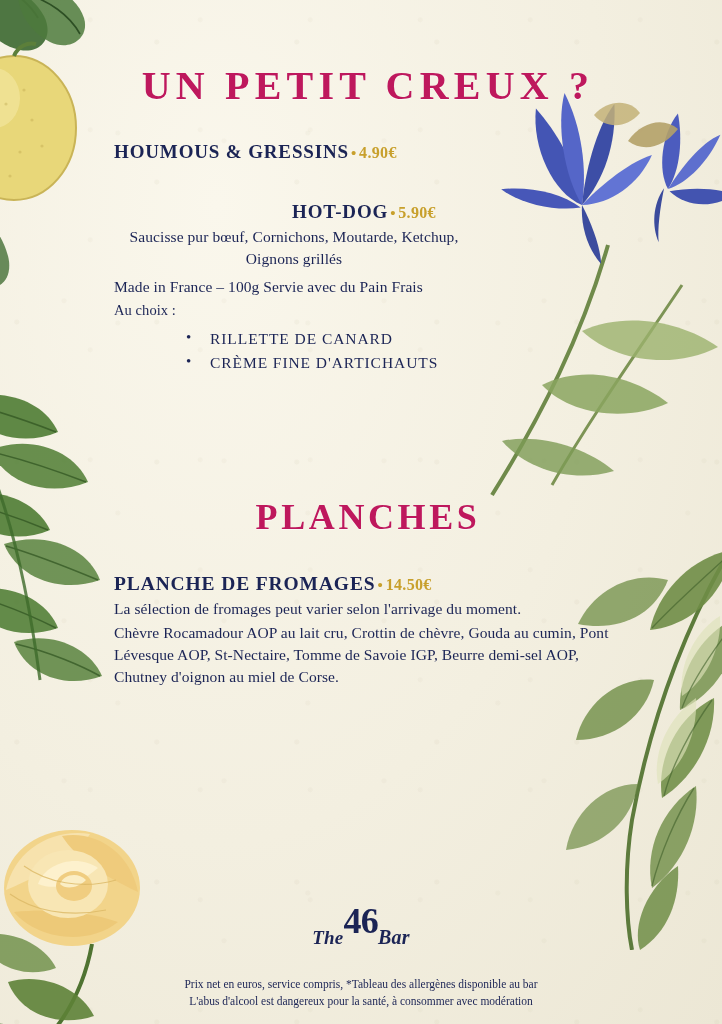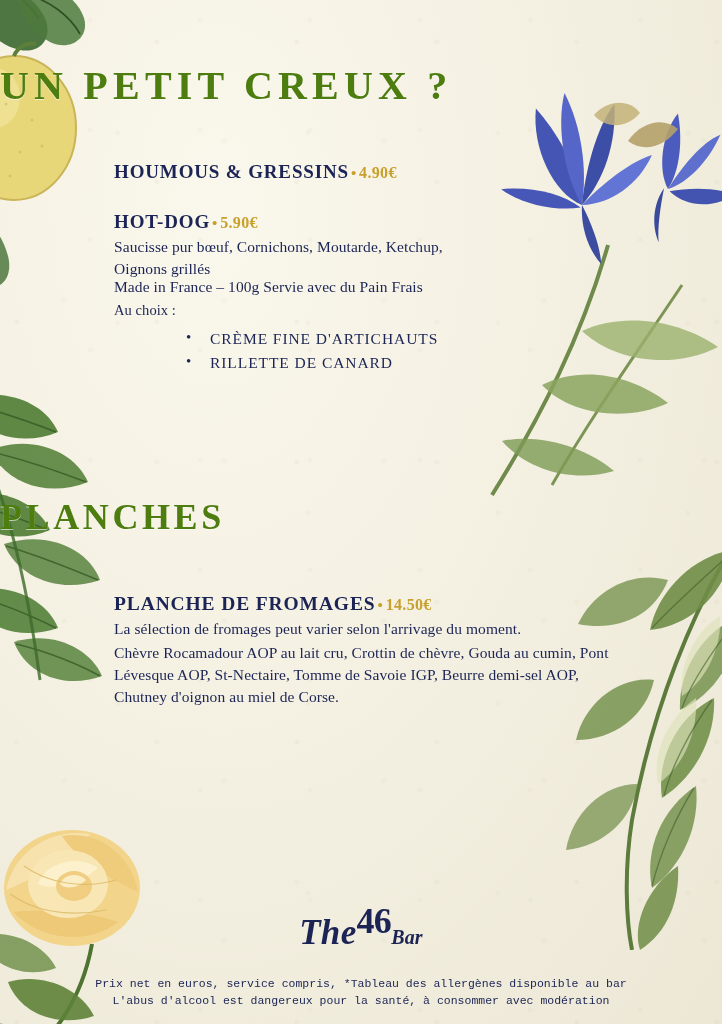--- a/index.html
+++ b/index.html
@@ -46,25 +46,27 @@
   #deco-laurel     { right: -20px; top: 520px;  width: 260px; height: 430px; }
   #deco-rose       { left: -28px;  bottom: -40px; width: 250px; height: 260px; }
 
   
   #content {
     position: absolute;
     inset: 0;
   }
 
   .section-title {
-    color: #4d7c0f;
+    text-align: center;
+    color: #be185d;
     font-family: "Liberation Serif", serif;
     font-weight: bold;
     letter-spacing: .13em;
     text-shadow: 0 1px 0 rgba(255,255,255,.6);
+    padding-left: 14px;
   }
   #title-petit-creux {
     position: absolute;
     top: 62px;
     left: 0;
     right: 0;
     font-size: 40px;
   }
   #title-planches {
     position: absolute;
@@ -81,21 +83,20 @@
     width: 500px;
     color: #1b2455;
   }
 
   .item-head {
     font-size: 19px;
     font-weight: bold;
     letter-spacing: .045em;
     color: #1b2455;
     line-height: 1.25;
-    margin-top: 20px;
   }
   .item-head .price {
     color: #c8a02c;
     font-size: 16px;
     letter-spacing: .02em;
     white-space: nowrap;
   }
   .item-head .dot {
     color: #c8a02c;
     font-size: 15px;
@@ -127,21 +128,21 @@
     content: "•";
     position: absolute;
     left: -24px;
     top: -1px;
     font-size: 15px;
     color: #1b2455;
   }
 
   
   #item-houmous      { top: 140px; }
-  #item-hotdog       { top: 190px; }
+  #item-hotdog       { top: 200px; text-align: center; }
   #item-bocaux       { top: 274px; }
 
   #planche-fromages  { top: 572px; }
   #planche-charcut   { top: 708px; }
   .planche .item-head { font-size: 19.5px; }
   .planche .desc { font-size: 15.5px; line-height: 1.42; }
   .planche .desc.italicnote { font-style: normal; }
 
   
   #logo {
@@ -155,21 +156,21 @@
   }
   #logo .logo-inner {
     display: inline-block;
     position: relative;
     height: 56px;
     line-height: 1;
   }
   #logo .the {
     font-family: "Liberation Serif", serif;
     font-style: italic;
-    font-size: 35px;
+    font-size: 19px;
     font-weight: bold;
     position: relative;
     top: 14px;
     letter-spacing: .01em;
   }
   #logo .num {
     font-family: "Liberation Serif", serif;
     font-size: 36px;
     font-weight: bold;
     letter-spacing: -.02em;
@@ -185,21 +186,21 @@
     top: 14px;
     letter-spacing: .01em;
   }
   #legal {
     position: absolute;
     left: 0;
     right: 0;
     top: 976px;
     text-align: center;
     color: #1b2455;
-    font-family: Liberation Mono, monospace;
+    font-family: Liberation Serif, serif;
     font-size: 11.5px;
     line-height: 1.45;
   }
 </style>
 </head>
 <body>
 
 <div id="paper"></div>
 
 <svg class="deco" id="deco-lemon" viewBox="0 0 230 330">
@@ -343,22 +344,22 @@
     <div class="item-head">
       <span>HOT-DOG</span><span class="dot">•</span><span class="price">5.90€</span>
     </div>
     <div class="desc" style="width:360px;">Saucisse pur bœuf, Cornichons, Moutarde, Ketchup, Oignons grillés</div>
   </div>
 
   <div class="block" id="item-bocaux">
     <div class="desc">Made in France – 100g  Servie avec du Pain Frais</div>
     <div class="desc small-note">Au choix :</div>
     <ul class="choices">
+      <li>RILLETTE DE CANARD</li>
       <li>CRÈME FINE D'ARTICHAUTS</li>
-      <li>RILLETTE DE CANARD</li>
     </ul>
   </div>
 
   <div class="section-title" id="title-planches">PLANCHES</div>
 
   <div class="block planche" id="planche-fromages">
     <div class="item-head">
       <span>PLANCHE DE FROMAGES</span><span class="dot">•</span><span class="price">14.50€</span>
     </div>
     <div class="desc italicnote">La sélection de fromages peut varier selon l'arrivage du moment.</div>

